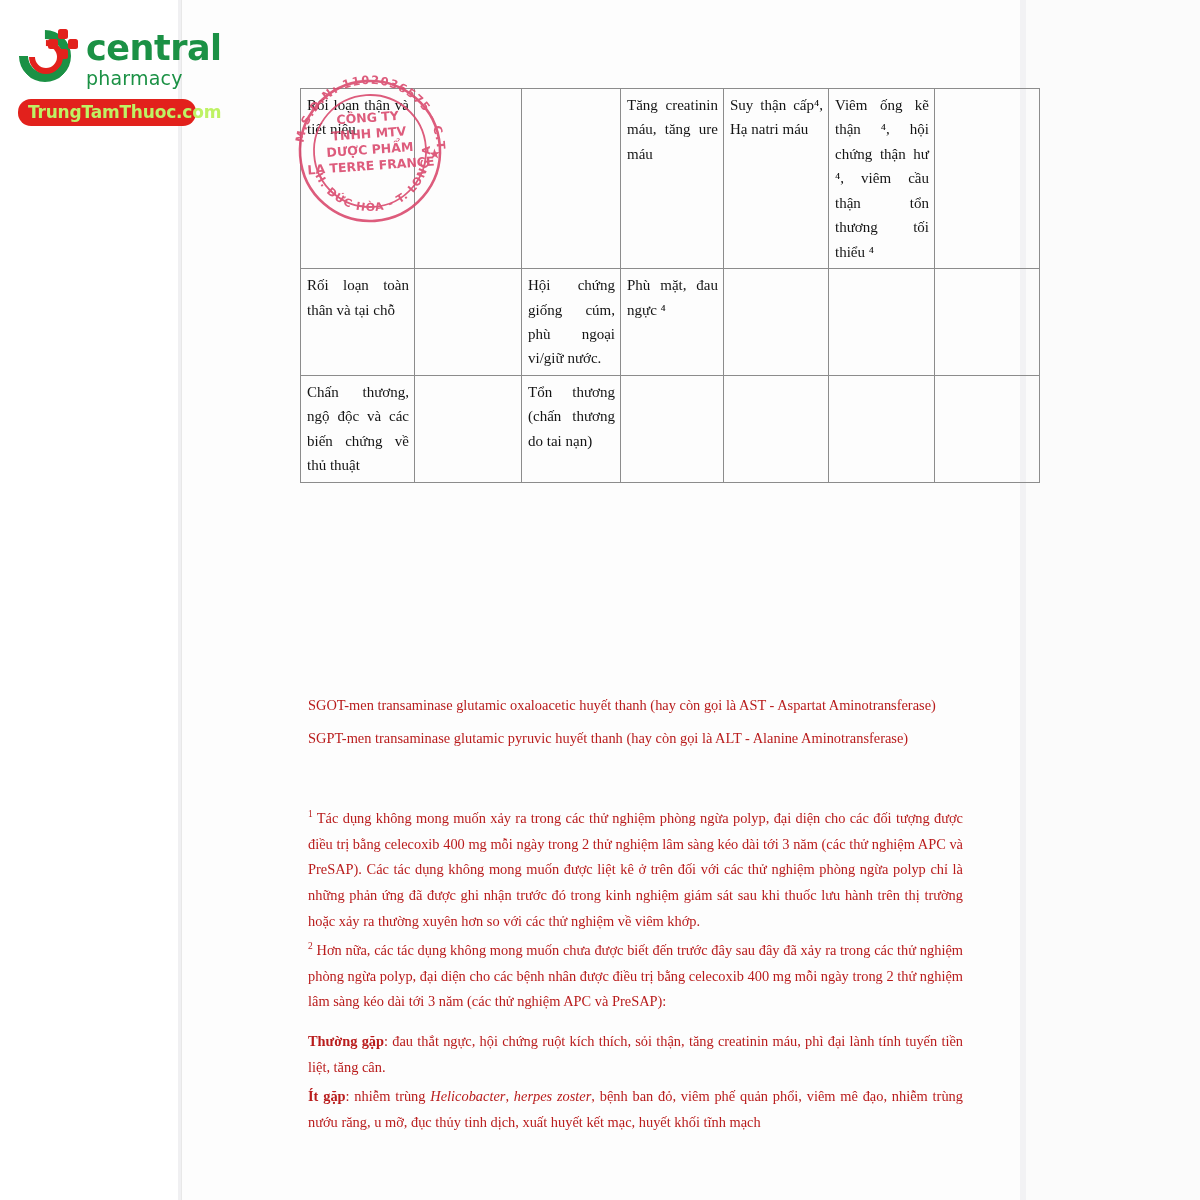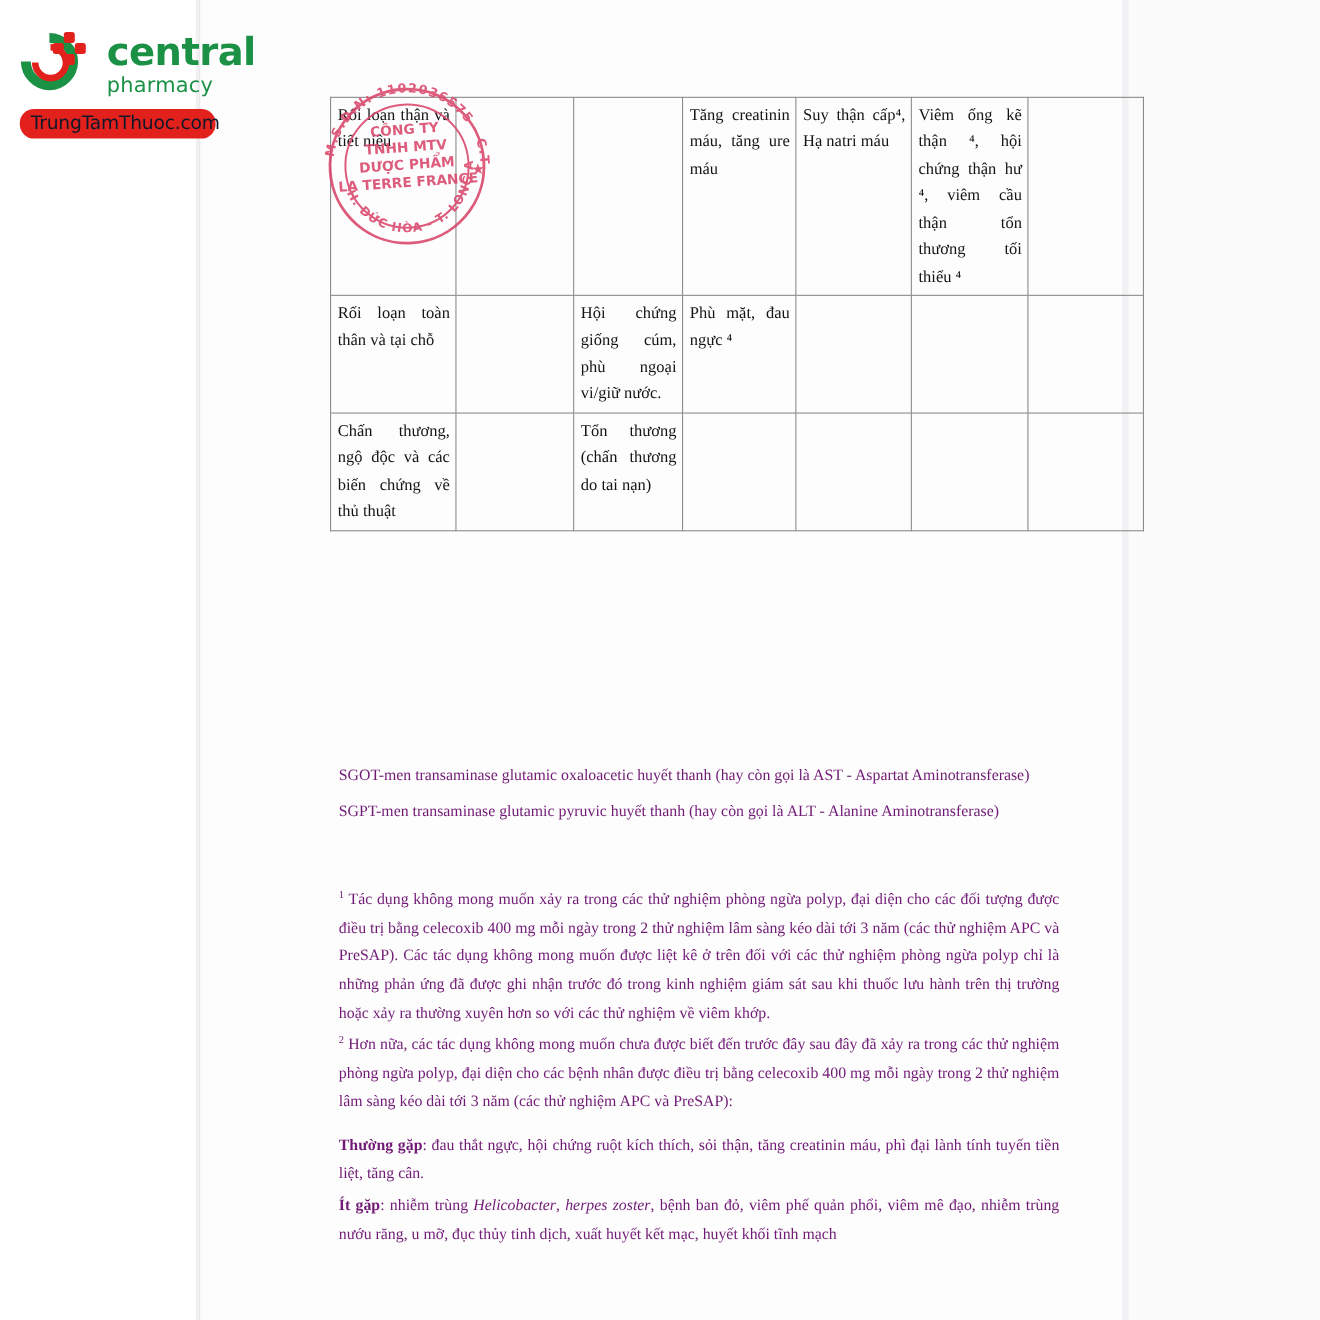--- a/index.html
+++ b/index.html
@@ -50,21 +50,20 @@
   #brand {
     position: absolute;
     left: 18px;
     top: 26px;
     width: 220px;
     z-index: 40;
   }
   .brand-row {
     display: flex;
     align-items: flex-start;
-    gap: 11px;
   }
   .brand-mark {
     position: relative;
     width: 62px;
     height: 62px;
     flex: 0 0 62px;
   }
   .mark-green-arc {
     position: absolute;
     left: 1px; top: 4px;
@@ -118,25 +117,25 @@
     font-family: "DejaVu Sans", sans-serif;
     font-size: 19px;
     color: #1b9145;
     line-height: 1.2;
     margin-top: 2px;
     letter-spacing: 0.2px;
   }
   .brand-pill {
     margin-top: 9px;
     background: #e2211c;
-    color: #0f172a;
+    color: #bef264;
     border-radius: 13px;
     font-family: "DejaVu Sans", sans-serif;
     font-size: 17px;
-    font-weight: normal;
+    font-weight: bold;
     text-align: center;
     padding: 3px 10px 4px 10px;
     width: 178px;
     box-sizing: border-box;
     letter-spacing: -0.2px;
   }
 
   
   #stamp {
     position: absolute;
@@ -188,21 +187,21 @@
   td.c3 { width: 91px; }
   td.c4 { width: 93px; }
   td.c5 { width: 94px; }
   td.c6 { width: 93px; }
   sup { font-size: 9.5px; vertical-align: super; line-height: 0; }
 
   
   .para {
     font-size: 14.4px;
     line-height: 1.78;
-    color: #701a75;
+    color: #b91c1c;
     text-align: justify;
     text-align-last: left;
     margin: 0 0 6px 0;
     padding: 0;
   }
   .para b { font-weight: bold; }
   .para i { font-style: italic; }
   #abbrev-1 { position: absolute; left: 8px; top: 693px; width: 652px; }
   #abbrev-2 { position: absolute; left: 8px; top: 726px; width: 652px; }
   #note-1   { position: absolute; left: 8px; top: 806px; width: 655px; }

